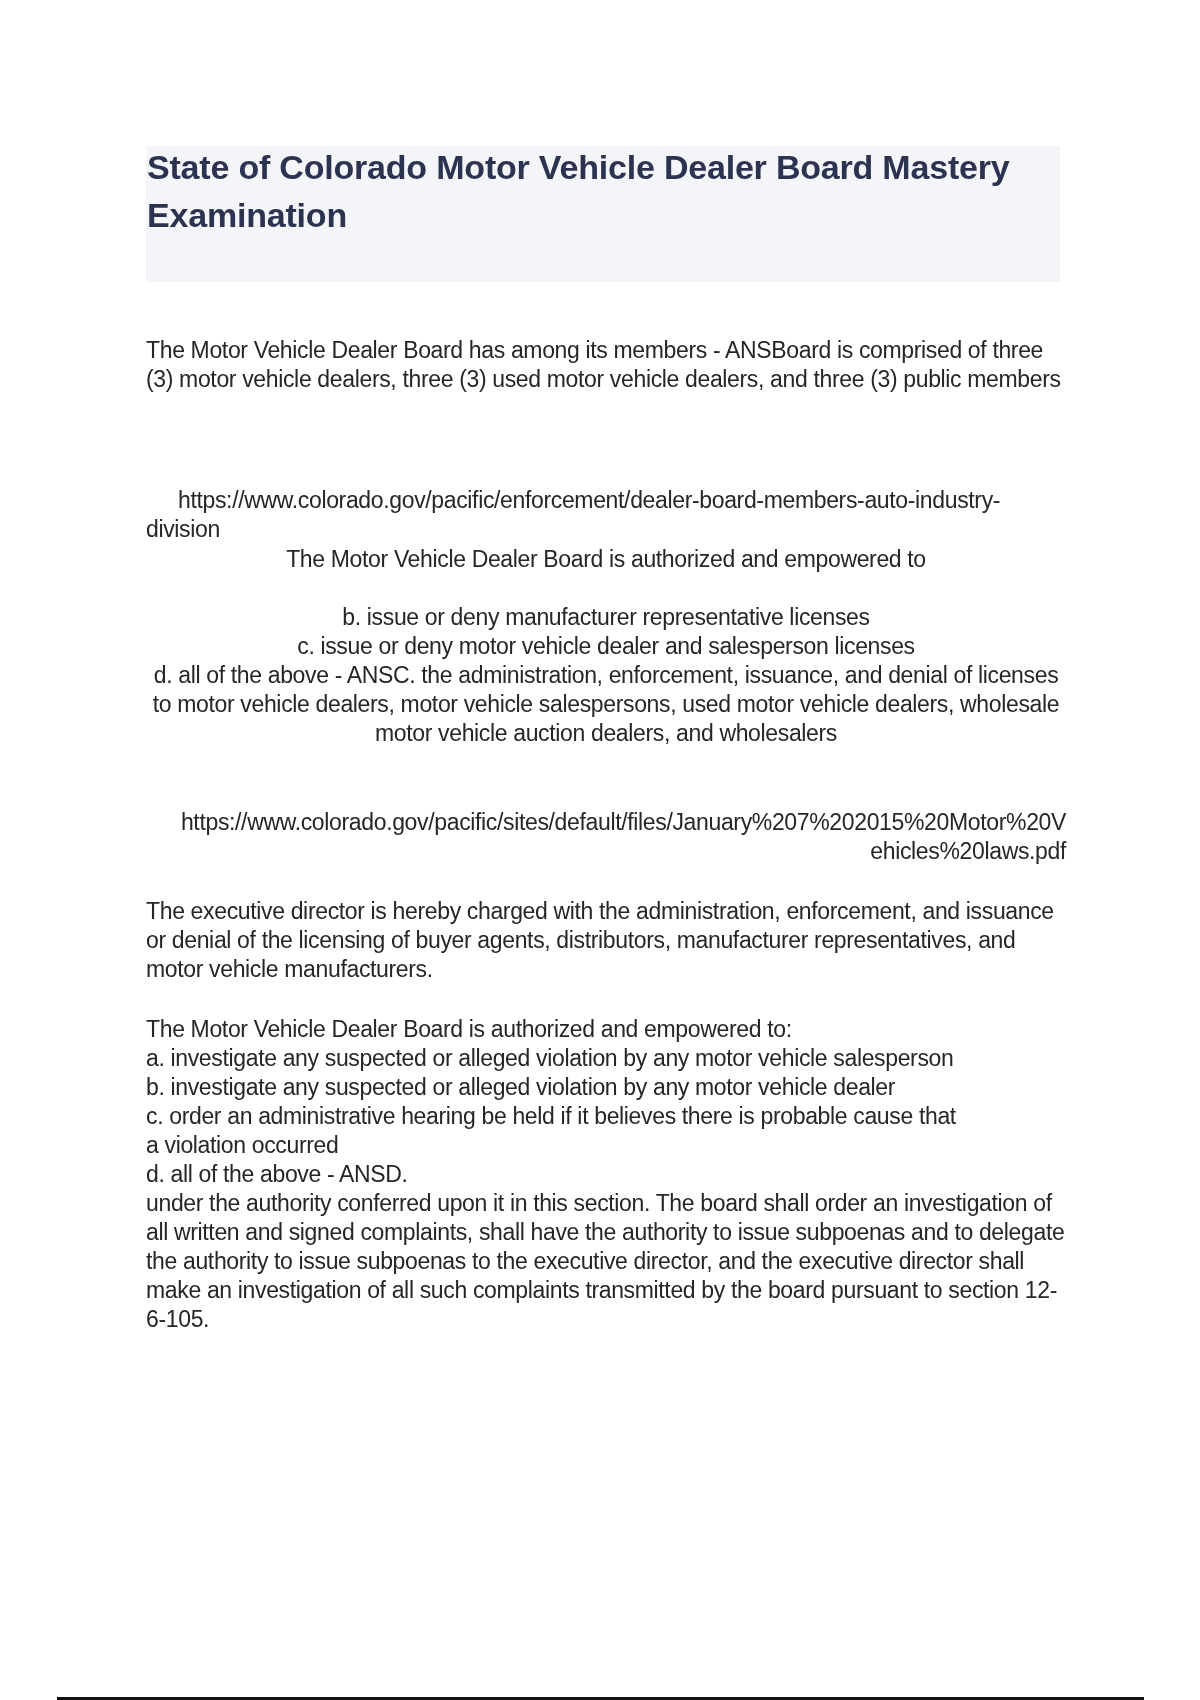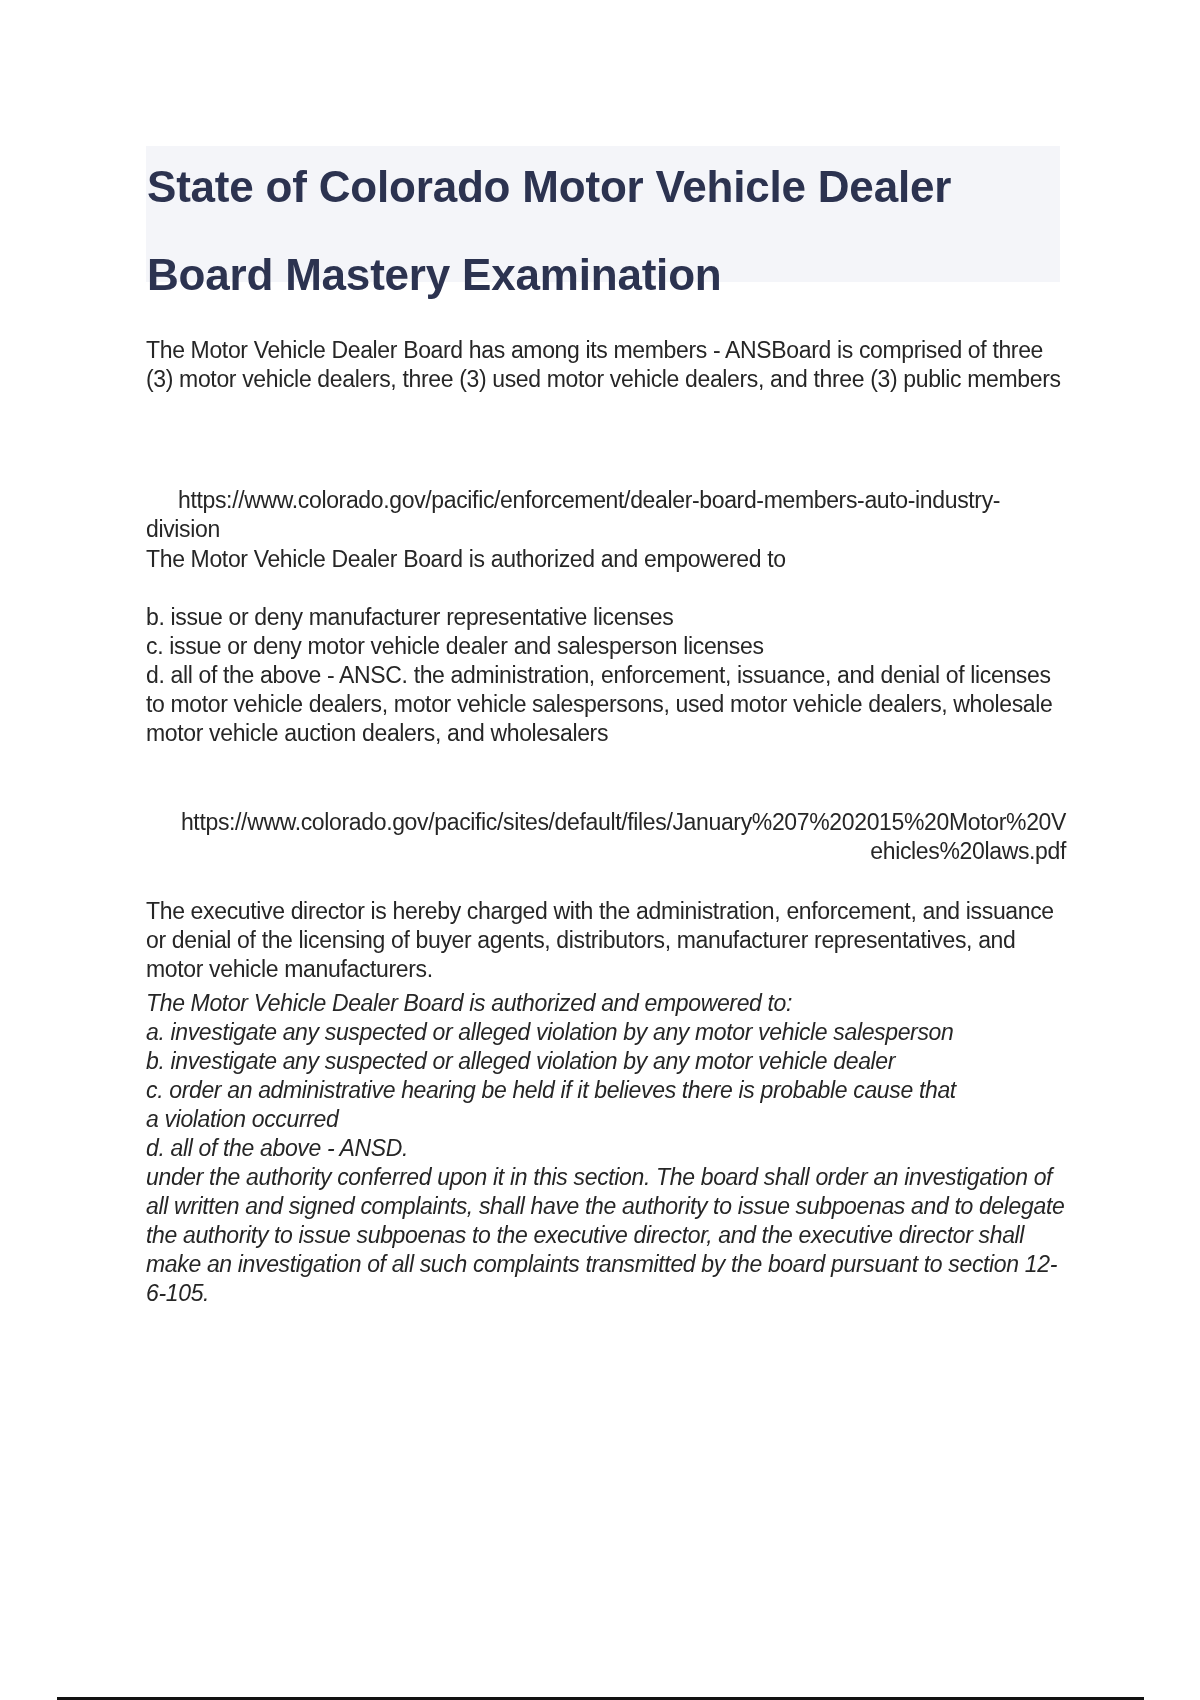--- a/index.html
+++ b/index.html
@@ -1,54 +1,54 @@
 <!DOCTYPE html>
 <html><head>
 <meta charset="utf-8">
 <style>
   html, body { margin: 0; padding: 0; background: #ffffff; }
   body { width: 1200px; height: 1700px; position: relative; overflow: hidden; font-family: "Liberation Sans", sans-serif; color: #222222; }
   .title-box { position: absolute; left: 146px; top: 146px; width: 914px; height: 136px; background: #f4f5f9; }
-  .title { position: absolute; left: 147px; top: 143px; width: 900px; margin: 0; font-size: 44px; line-height: 88px; font-weight: bold; color: #2c3350; letter-spacing: -0.2px; }
+  .title { position: absolute; left: 147px; top: 143px; width: 900px; margin: 0; font-size: 34px; line-height: 48px; font-weight: bold; color: #2c3350; letter-spacing: -0.2px; }
   .body-text { position: absolute; left: 146px; width: 920px; font-size: 23px; line-height: 29px; color: #262626; letter-spacing: -0.35px; }
   .body-text p, .body-text div { margin: 0; }
   .link { color: #262626; text-decoration: none; margin-left: 32px; }
   .rule { position: absolute; left: 57px; top: 1697px; width: 1087px; height: 3px; background: #111111; }
 </style>
 </head>
 <body>
 
 <div class="title-box"></div>
 <h1 class="title">State of Colorado Motor Vehicle Dealer Board Mastery Examination</h1>
 
 <div class="body-text" style="top:336px;">
   <p style="width:915px;">The Motor Vehicle Dealer Board has among its members - ANSBoard is comprised of three (3) motor vehicle dealers, three (3) used motor vehicle dealers, and three (3) public members</p>
 </div>
 
 <div class="body-text" style="top:486px;">
   <a class="link" href="#">https://www.colorado.gov/pacific/enforcement/dealer-board-members-auto-industry-division</a>
 </div>
 
-<div class="body-text" style="top:545px;">
+<div class="body-text" style="top:545px;text-align:center;">
   <p>The Motor Vehicle Dealer Board is authorized and empowered to</p>
   <div style="height:29px;"></div>
   <div>b. issue or deny manufacturer representative licenses</div>
   <div>c. issue or deny motor vehicle dealer and salesperson licenses</div>
   <div style="width:920px;">d. all of the above - ANSC. the administration, enforcement, issuance, and denial of licenses to motor vehicle dealers, motor vehicle salespersons, used motor vehicle dealers, wholesale motor vehicle auction dealers, and wholesalers</div>
 </div>
 
 <div class="body-text" style="top:808px; word-break:break-all;text-align:right;">
   <a class="link" href="#">https://www.colorado.gov/pacific/sites/default/files/January%207%202015%20Motor%20Vehicles%20laws.pdf</a>
 </div>
 
 <div class="body-text" style="top:897px;">
   <p>The executive director is hereby charged with the administration, enforcement, and issuance or denial of the licensing of buyer agents, distributors, manufacturer representatives, and motor vehicle manufacturers.</p>
 </div>
 
-<div class="body-text" style="top:989px;font-style:italic;">
+<div class="body-text" style="top:1015px;">
   <div>The Motor Vehicle Dealer Board is authorized and empowered to:</div>
   <div>a. investigate any suspected or alleged violation by any motor vehicle salesperson</div>
   <div>b. investigate any suspected or alleged violation by any motor vehicle dealer</div>
   <div style="width:820px;">c. order an administrative hearing be held if it believes there is probable cause that a violation occurred</div>
   <div>d. all of the above - ANSD.</div>
   <div style="width:920px;">under the authority conferred upon it in this section. The board shall order an investigation of all written and signed complaints, shall have the authority to issue subpoenas and to delegate the authority to issue subpoenas to the executive director, and the executive director shall make an investigation of all such complaints transmitted by the board pursuant to section 12-6-105.</div>
 </div>
 
 <div class="rule"></div>
 

